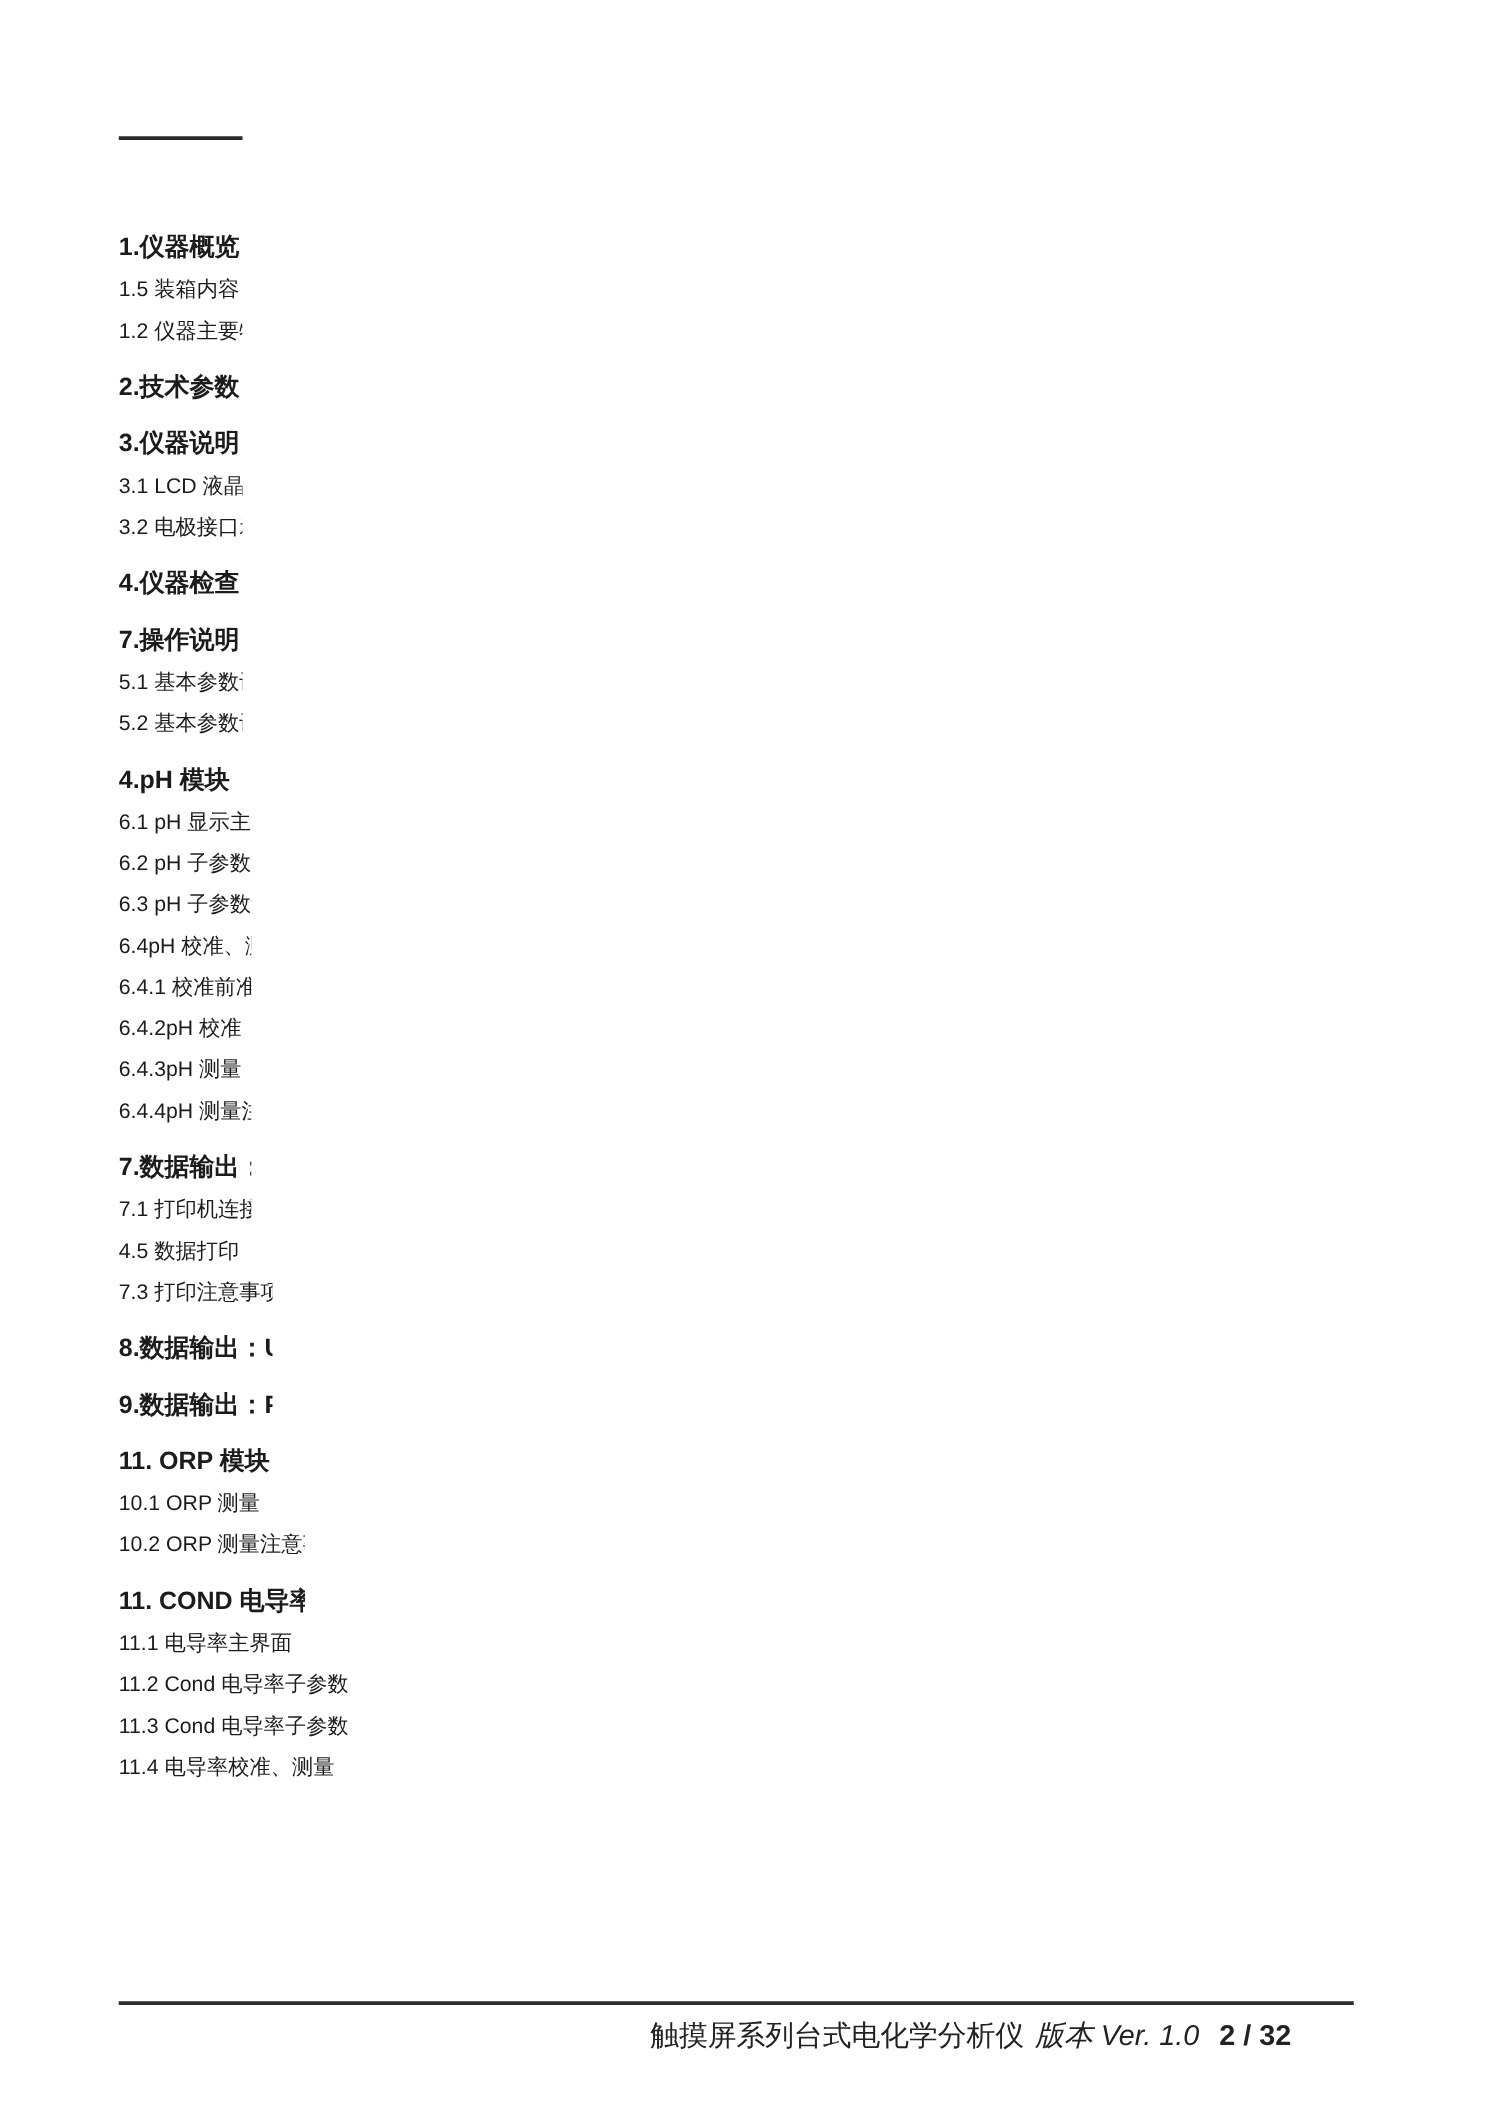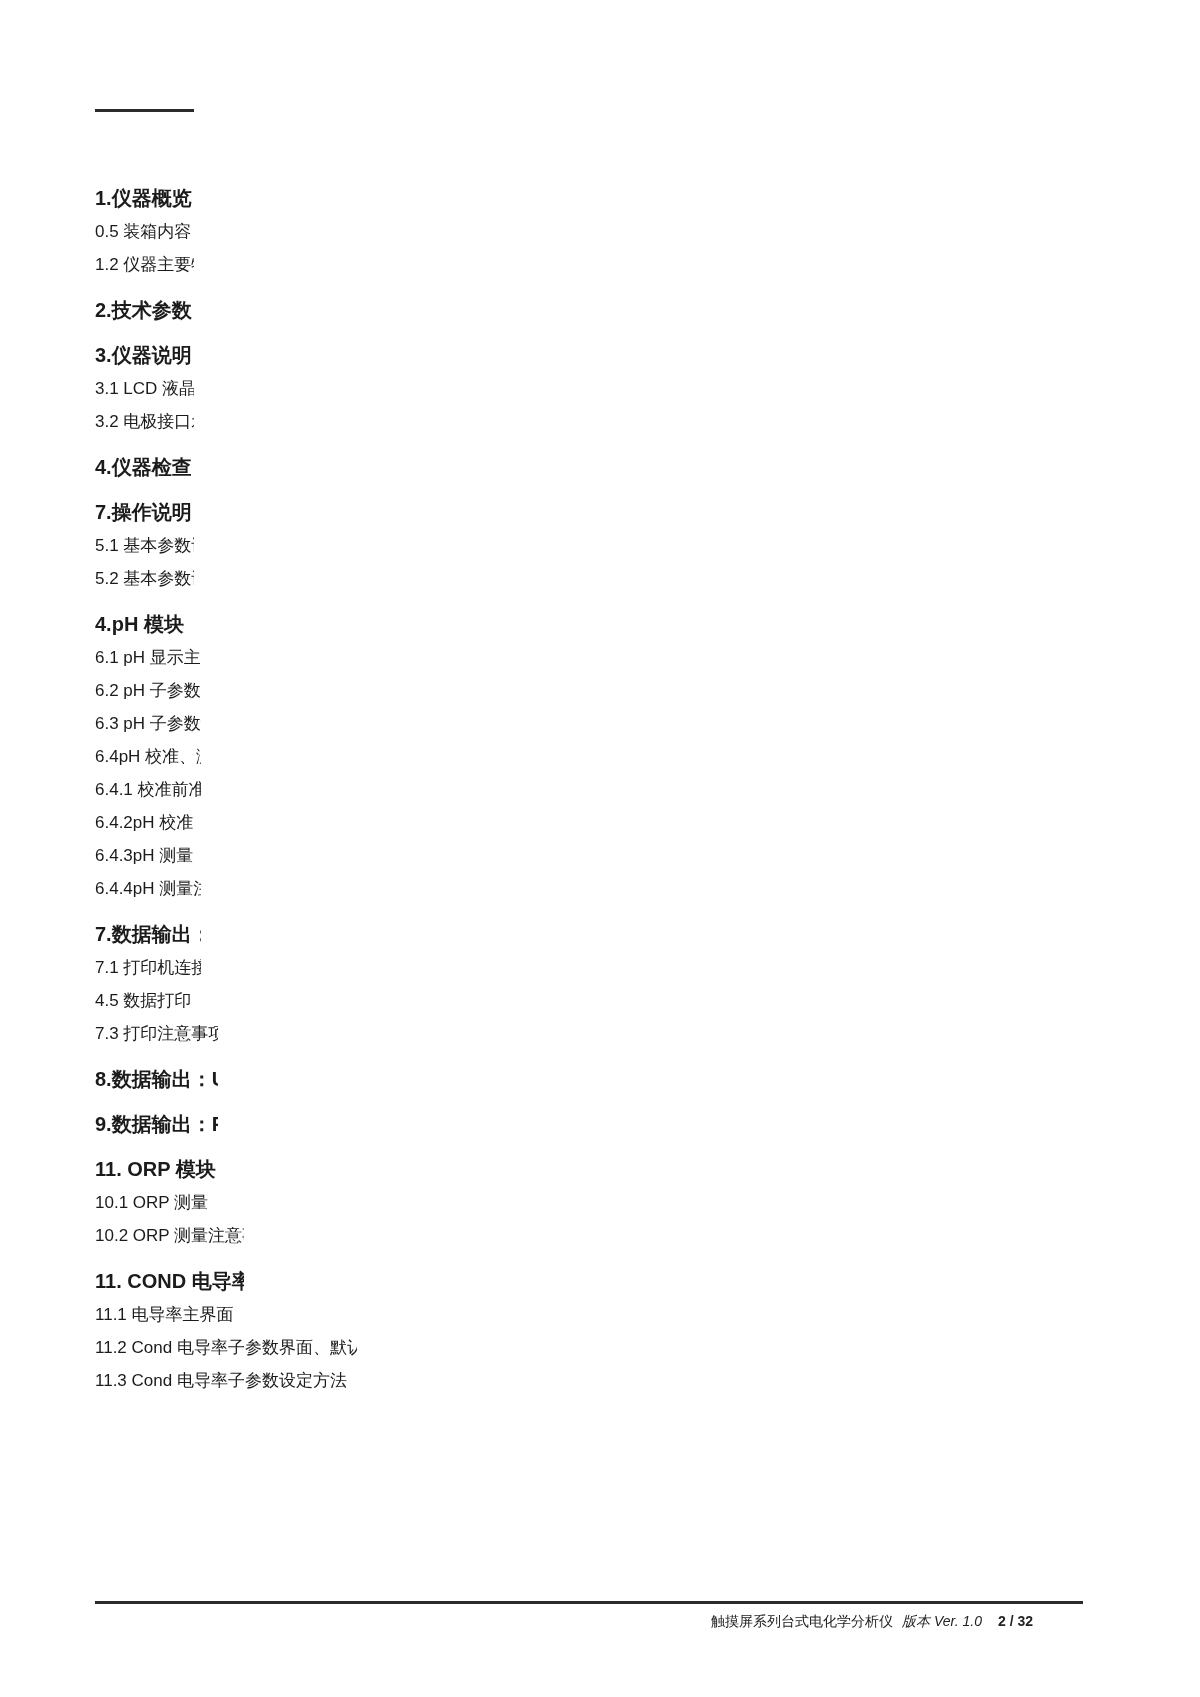--- a/index.html
+++ b/index.html
@@ -122,21 +122,21 @@
   
   .footer-rule{
     position:absolute;left:95px;top:1601px;
     width:988px;height:3px;background:#2b2b2b;
   }
   .footer-text{
     position:absolute;left:95px;top:1613px;
     width:988px;box-sizing:border-box;
     padding-right:50px;
     text-align:right;
-    font-size:14px;color:#222;
+    font-size:23px;color:#222;
     white-space:nowrap;
   }
   .footer-text .version{font-style:italic;margin-left:9px;}
   .footer-text .pageno{font-weight:bold;margin-left:16px;}
 </style>
 </head>
 <body>
 
 <div class="page">
 
@@ -154,21 +154,21 @@
     <div class="wm-text wm-tel">400-600-7498</div>
   </div>
 
   <main class="toc" id="toc">
       <div class="toc-row lvl1">
         <span class="label">1.仪器概览</span>
         <span class="leader"></span>
         <span class="page">4</span>
       </div>
       <div class="toc-row lvl2">
-        <span class="label">0.5 装箱内容</span>
+        <span class="label">1.5 装箱内容</span>
         <span class="leader"></span>
         <span class="page">4</span>
       </div>
       <div class="toc-row lvl2">
         <span class="label">1.2 仪器主要特点</span>
         <span class="leader"></span>
         <span class="page">5</span>
       </div>
       <div class="toc-row lvl1">
         <span class="label">2.技术参数</span>
@@ -310,20 +310,25 @@
         <span class="leader"></span>
         <span class="page">19</span>
       </div>
       <div class="toc-row lvl2">
         <span class="label">11.2 Cond 电导率子参数界面、默认出厂设置</span>
         <span class="leader"></span>
         <span class="page">20</span>
       </div>
       <div class="toc-row lvl2">
         <span class="label">11.3 Cond 电导率子参数设定方法</span>
+        <span class="leader"></span>
+        <span class="page">21</span>
+      </div>
+      <div class="toc-row lvl2">
+        <span class="label">11.4 电导率校准、测量</span>
         <span class="leader"></span>
         <span class="page">21</span>
       </div>
     </main>
 
   <div class="footer-rule"></div>
   <div class="footer-text">
     <span>触摸屏系列台式电化学分析仪</span><span class="version">版本 Ver. 1.0</span><span class="pageno">2 / 32</span>
   </div>
 

